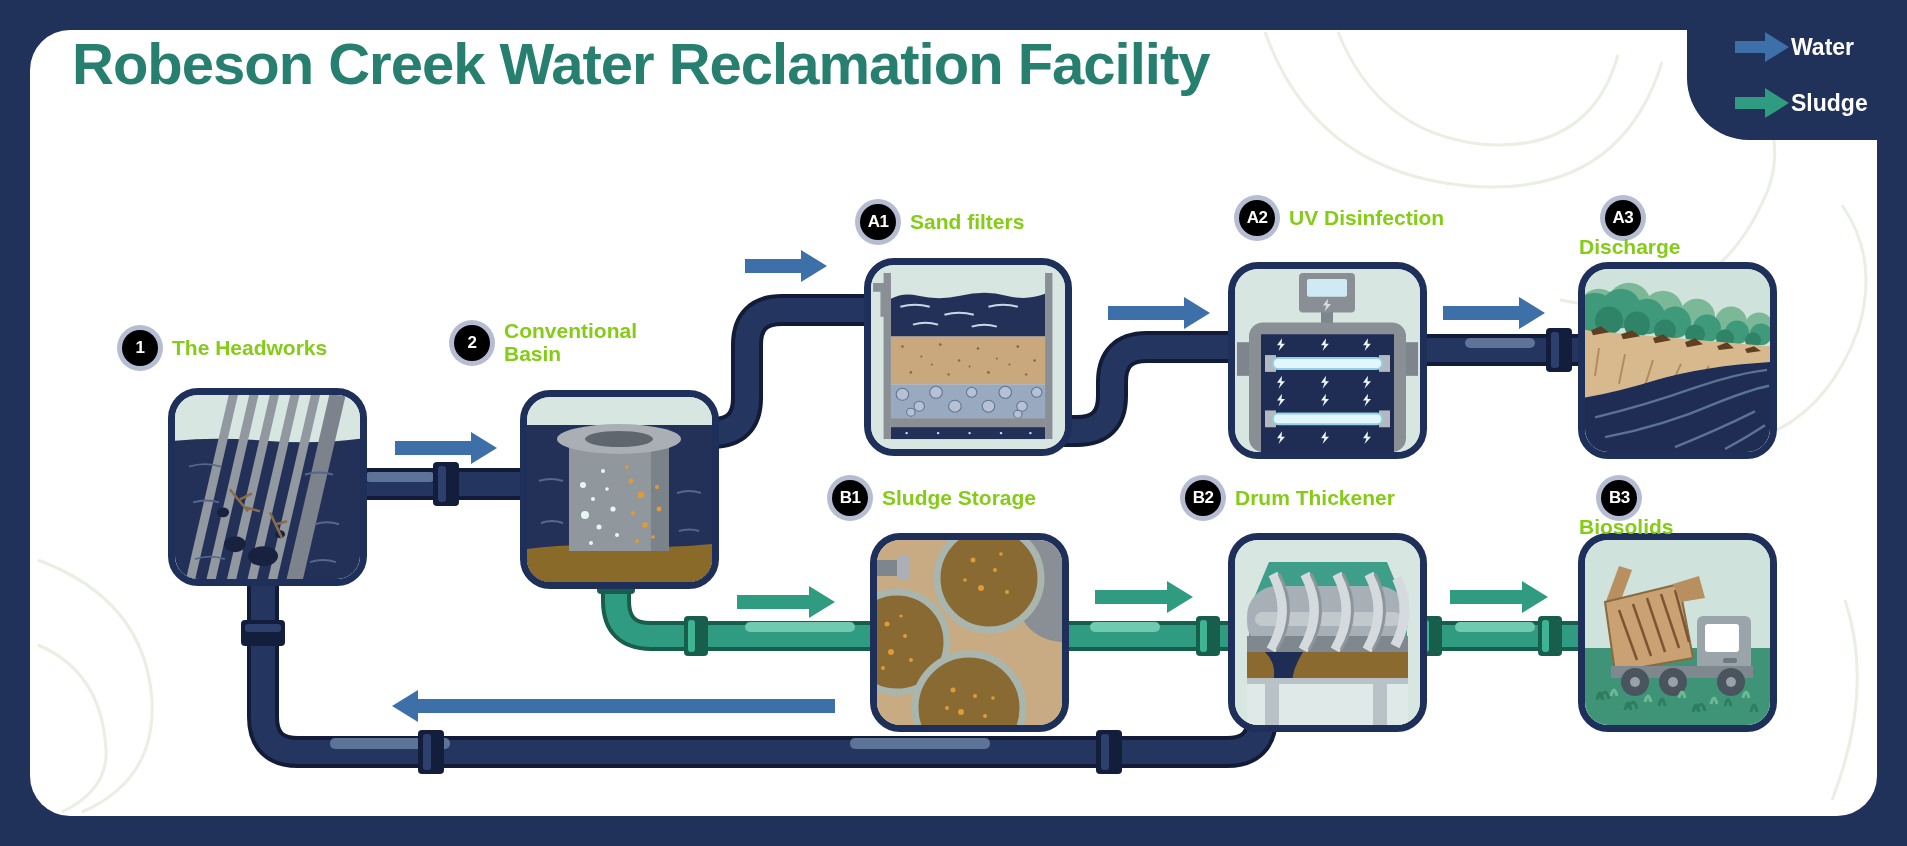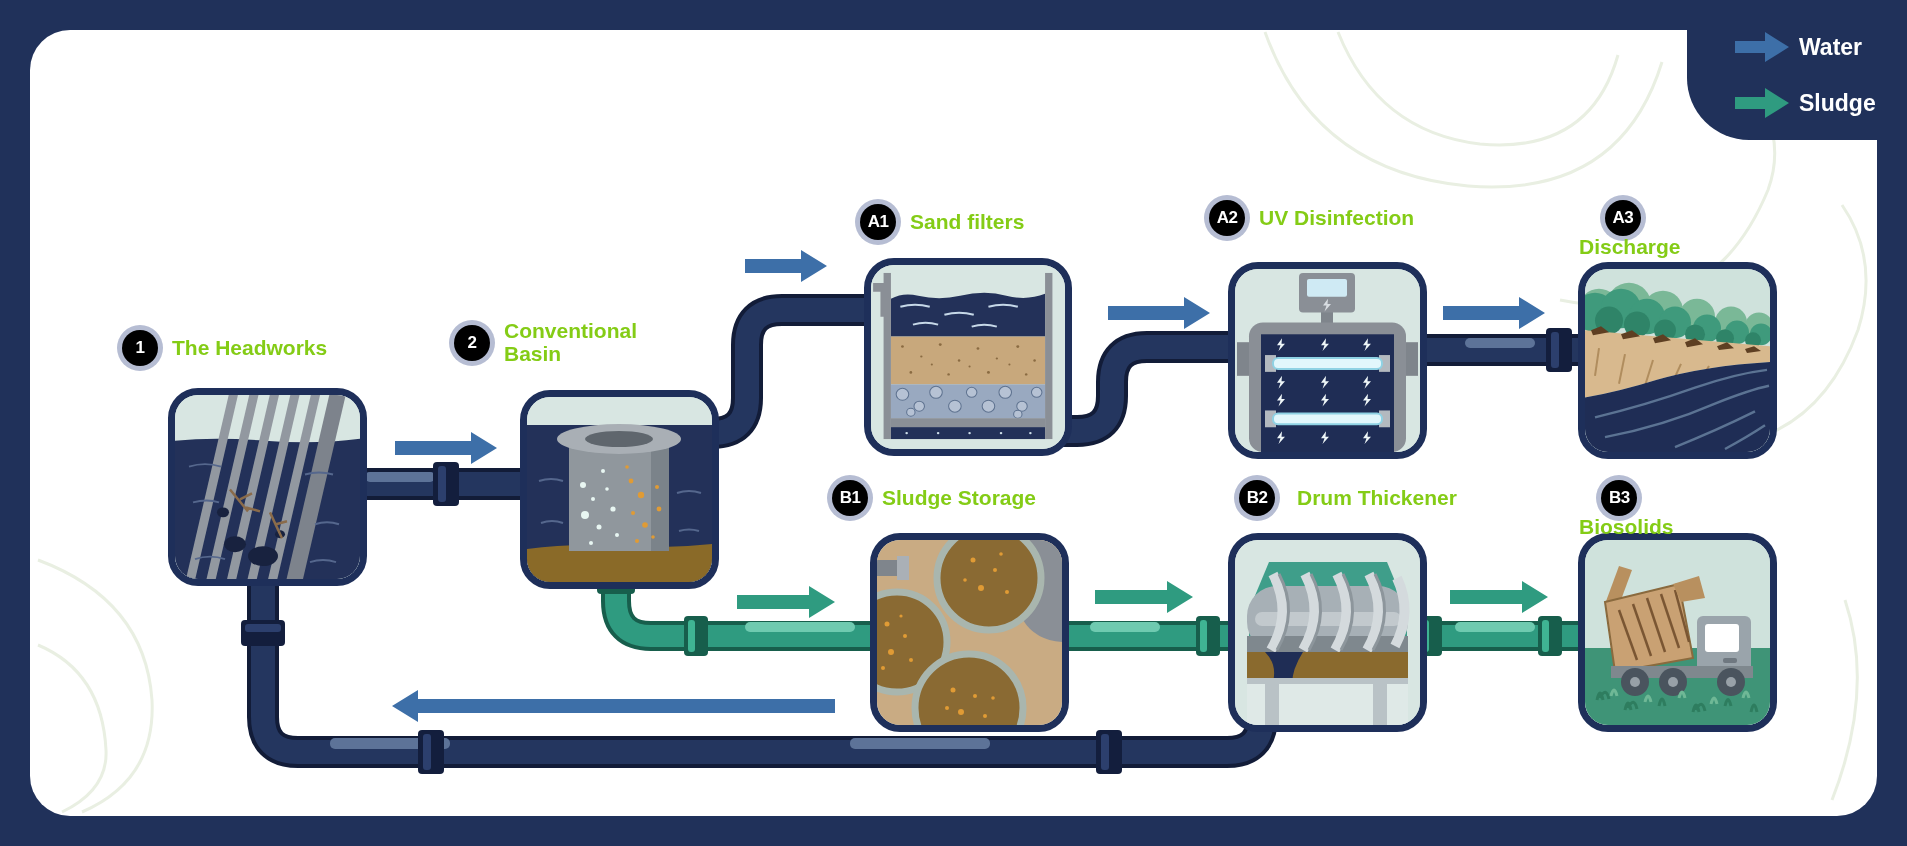--- a/index.html
+++ b/index.html
@@ -4,21 +4,21 @@
 <style>
   html,body{margin:0;padding:0;background:#20315a;}
   .canvas{position:relative;width:1907px;height:846px;background:#20315a;overflow:hidden;
           font-family:"Liberation Sans",sans-serif;}
   .card{position:absolute;left:30px;top:30px;right:30px;bottom:30px;background:#ffffff;border-radius:40px;}
   .decor,.pipes,.arrows{position:absolute;left:0;top:0;width:1907px;height:846px;pointer-events:none;}
   .title{position:absolute;left:72px;top:30px;font-size:58px;font-weight:bold;color:#27806f;
          letter-spacing:-1px;white-space:nowrap;}
   .legend-tab{position:absolute;right:0;top:0;width:220px;height:140px;background:#20315a;
               border-bottom-left-radius:62px;}
-  .legend-row{position:absolute;left:48px;display:flex;align-items:center;gap:8px;}
+  .legend-row{position:absolute;left:48px;display:flex;align-items:center;gap:0;}
   .legend-row .lbl{color:#ffffff;font-size:23px;font-weight:bold;}
   .tile{position:absolute;border:7px solid #1e2f5a;border-radius:30px;background:#d8e6e2;overflow:hidden;}
   .tile svg{display:block;width:100%;height:100%;}
   .stage-header{position:absolute;display:flex;align-items:center;}
   .badge{width:36px;height:36px;border-radius:50%;background:#000000;box-shadow:0 0 0 5px #b6bdd3;
          color:#fff;font-size:17px;font-weight:bold;display:flex;align-items:center;justify-content:center;
          flex:0 0 36px;letter-spacing:-0.5px;}
   .stage-label{margin-left:14px;color:#84cc16;font-size:21px;font-weight:bold;line-height:1.08;white-space:nowrap;}
   .stage-label.wrap{white-space:normal;width:190px;}
 </style>
@@ -444,33 +444,33 @@
     <div class="stage-label">The Headworks</div>
   </div>
   <div class="stage-header" style="left:454px;top:320px;">
     <div class="badge">2</div>
     <div class="stage-label wrap">Conventional Basin</div>
   </div>
   <div class="stage-header" style="left:860px;top:204px;">
     <div class="badge">A1</div>
     <div class="stage-label">Sand filters</div>
   </div>
-  <div class="stage-header" style="left:1209px;top:200px;">
+  <div class="stage-header" style="left:1239px;top:200px;">
     <div class="badge">A2</div>
     <div class="stage-label">UV Disinfection</div>
   </div>
   <div class="stage-header" style="left:1565px;top:200px;flex-direction:column;">
     <div class="badge">A3</div>
     <div class="stage-label">Discharge</div>
   </div>
   <div class="stage-header" style="left:832px;top:480px;">
     <div class="badge">B1</div>
     <div class="stage-label">Sludge Storage</div>
   </div>
-  <div class="stage-header" style="left:1239px;top:480px;gap:8px;">
+  <div class="stage-header" style="left:1185px;top:480px;">
     <div class="badge">B2</div>
     <div class="stage-label">Drum Thickener</div>
   </div>
   <div class="stage-header" style="left:1565px;top:480px;flex-direction:column;">
     <div class="badge">B3</div>
     <div class="stage-label">Biosolids</div>
   </div>
 
   <svg class="arrows">
     <g fill="#3d6fa8">
@@ -495,13 +495,14 @@
       <span class="lbl">Water</span>
     </div>
     <div class="legend-row" style="top:86px;">
       <svg width="56" height="34">
         <polygon points="0,11 30,11 30,2 54,17 30,32 30,23 0,23" fill="#2f9b80"></polygon>
       </svg>
       <span class="lbl">Sludge</span>
     </div>
   </div>
 
+  <div class="title">Robeson Creek Water Reclamation Facility</div>
 </div>
 
 </body></html>

